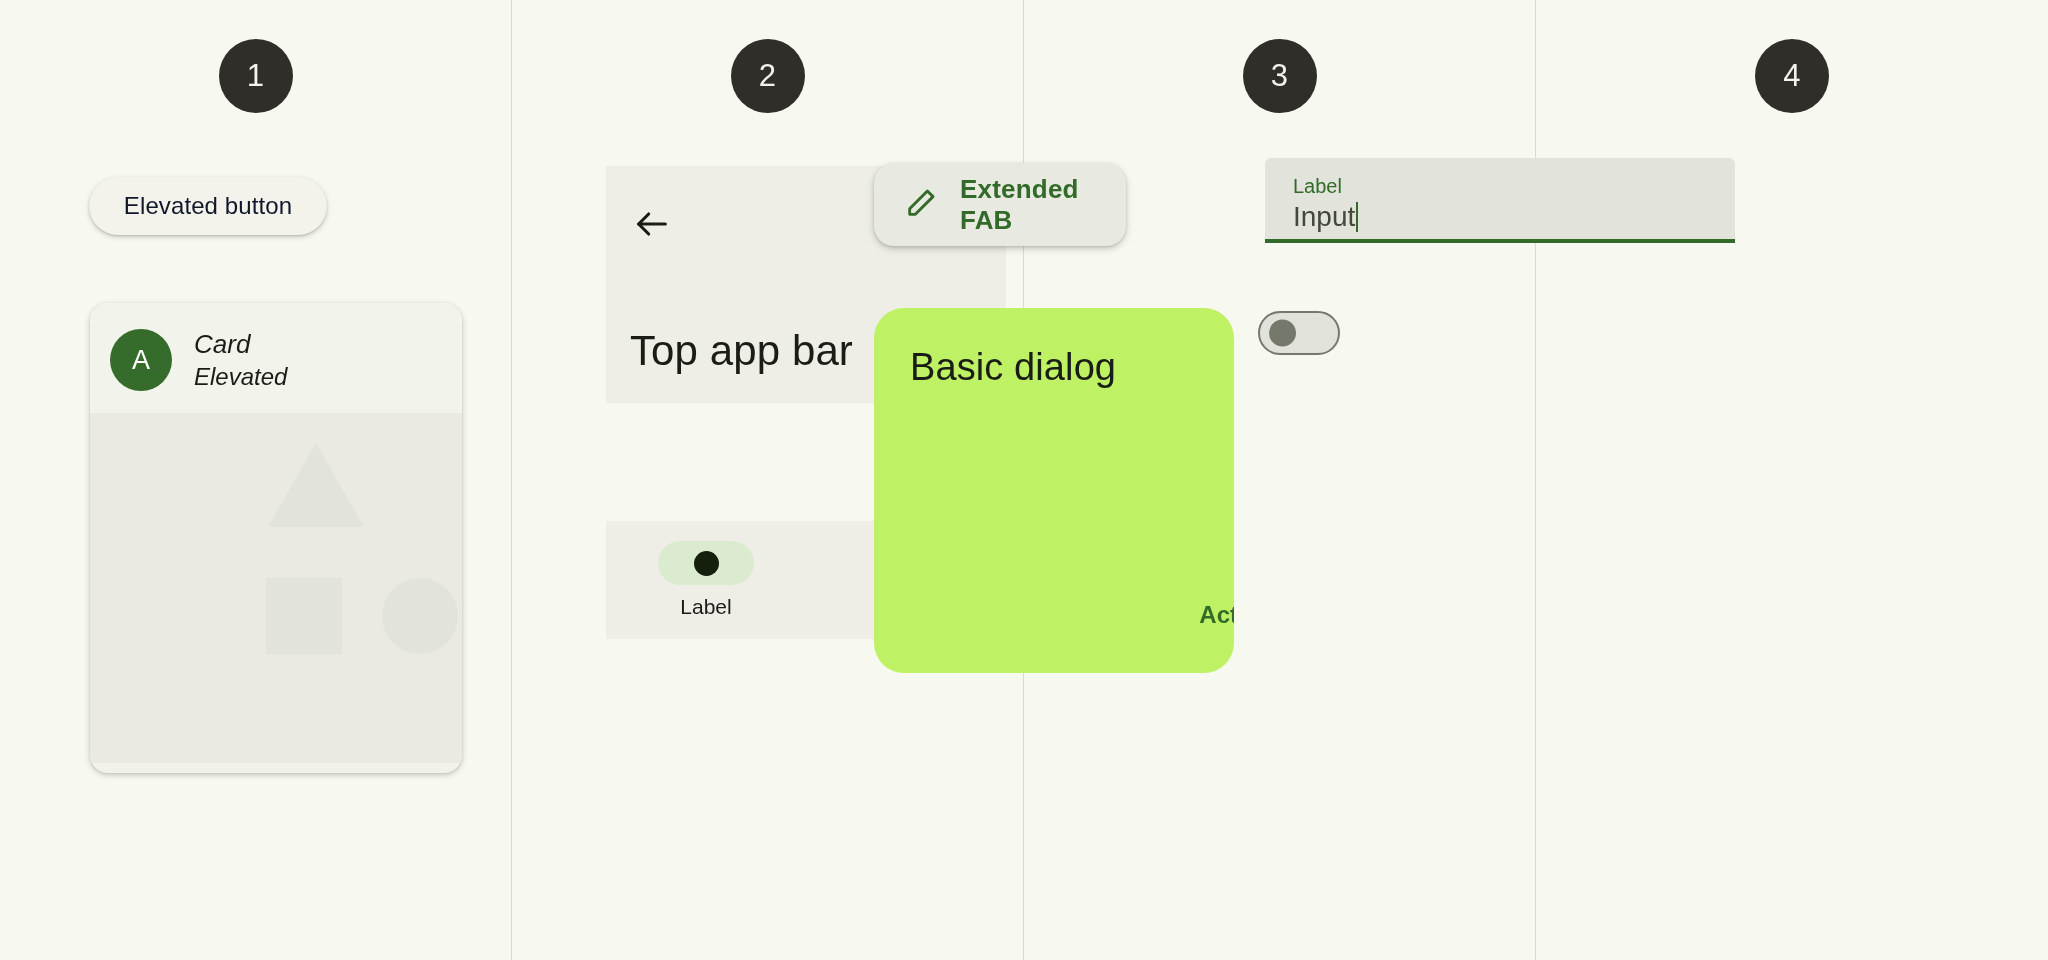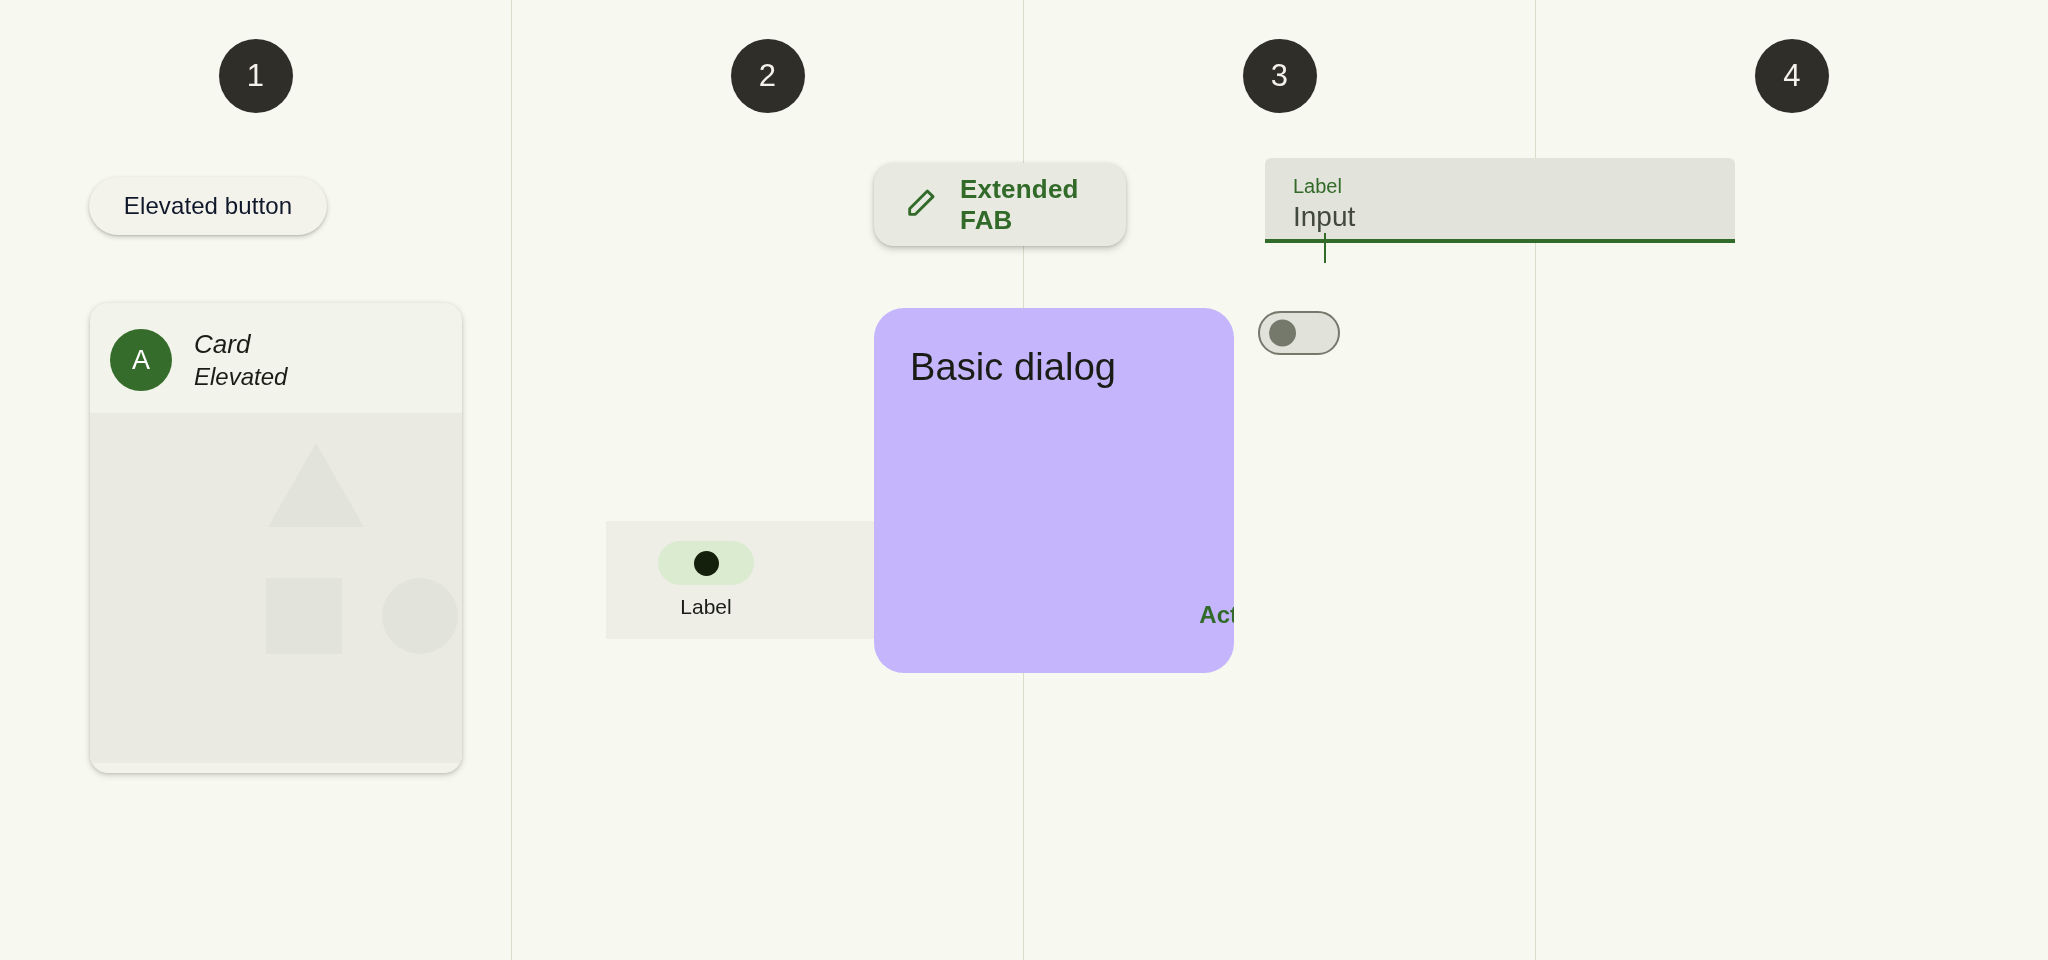--- a/index.html
+++ b/index.html
@@ -227,21 +227,21 @@
     letter-spacing: 0.2px;
   }
 
   .dialog {
     position: absolute;
     left: 874px;
     top: 308px;
     width: 360px;
     height: 365px;
     border-radius: 30px;
-    background: #c4b5fd;
+    background: #bef264;
     overflow: hidden;
   }
   .dialog-title {
     position: absolute;
     left: 36px;
     top: 38px;
     font-size: 38px;
     color: #1a1c16;
     letter-spacing: 0.1px;
     white-space: nowrap;
@@ -287,21 +287,20 @@
     color: #326a29;
   }
   .tf-value {
     position: absolute;
     left: 28px;
     top: 43px;
     font-size: 28px;
     color: #42483c;
     display: flex;
     align-items: center;
-    flex-direction: column;
   }
   .caret {
     display: inline-block;
     width: 2px;
     height: 30px;
     background: #326a29;
     margin-left: 1px;
   }
 
   .switch {
@@ -349,20 +348,29 @@
         <div class="tri-shape"></div>
         <div class="sq-shape"></div>
         <div class="circ-shape"></div>
       </div>
     </div>
   </div>
 
   <div class="panel p2">
     <div class="badge">2</div>
 
+    <div class="top-app-bar">
+      <div class="back-arrow">
+        <svg width="40" height="40" viewBox="0 0 24 24" fill="none" stroke="#1a1c16" stroke-width="1.9" stroke-linecap="round" stroke-linejoin="round">
+          <line x1="20" y1="12" x2="4" y2="12"></line>
+          <polyline points="10,6 4,12 10,18"></polyline>
+        </svg>
+      </div>
+      <div class="bar-title">Top app bar</div>
+    </div>
 
     <div class="nav-bar">
       <div class="nav-item">
         <div class="nav-indicator active">
           <div class="nav-dot"></div>
         </div>
         <div class="nav-label">Label</div>
       </div>
       <div class="nav-item">
         <div class="nav-indicator">

